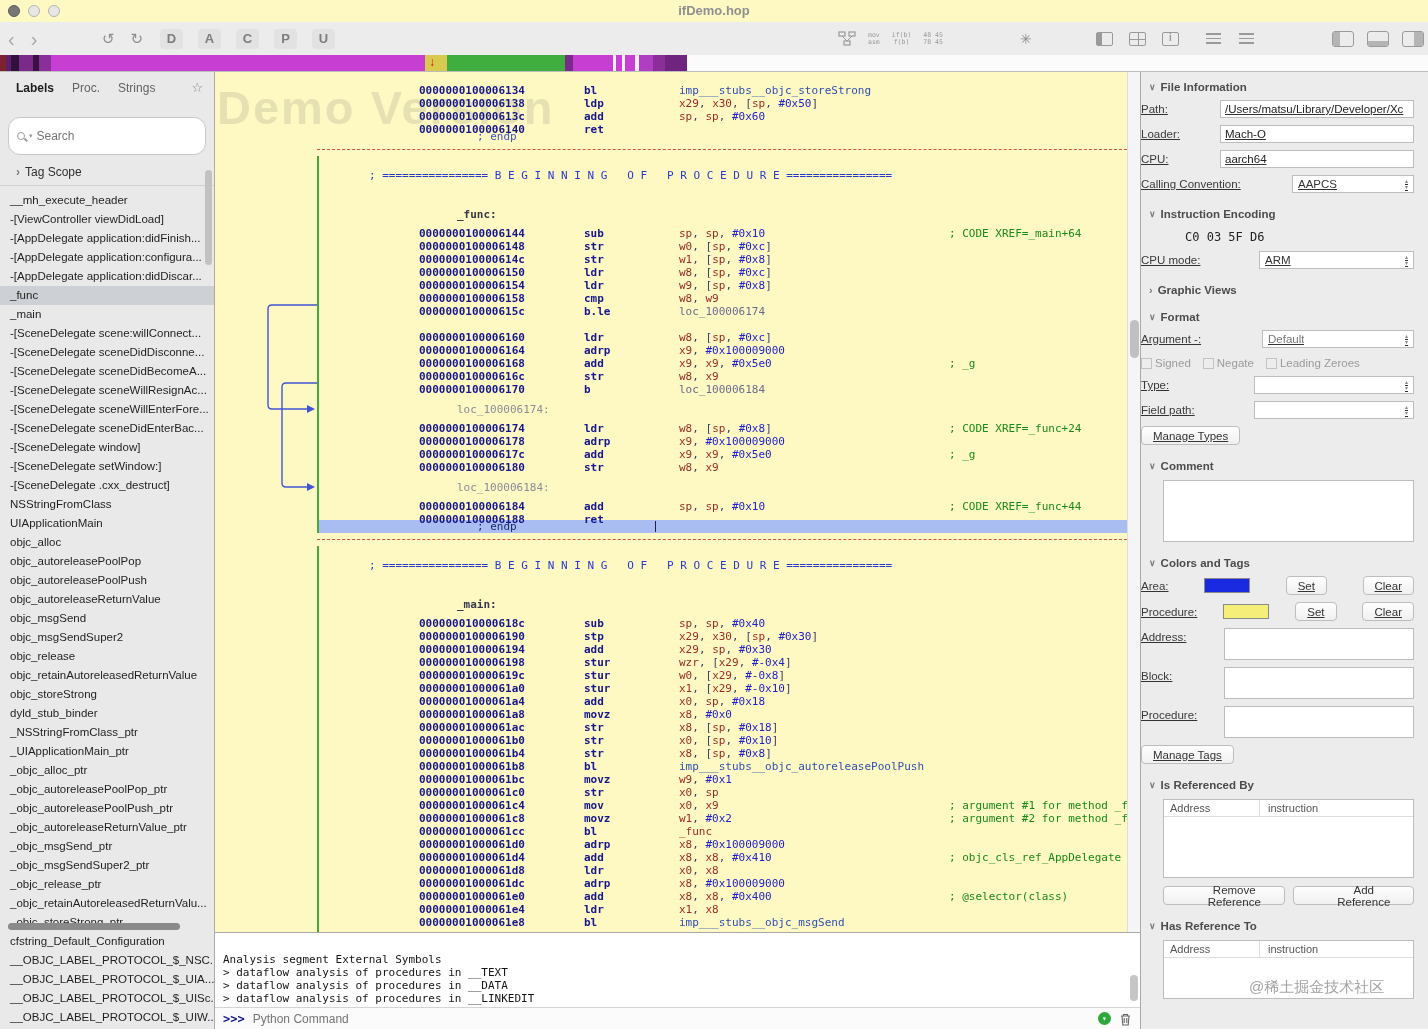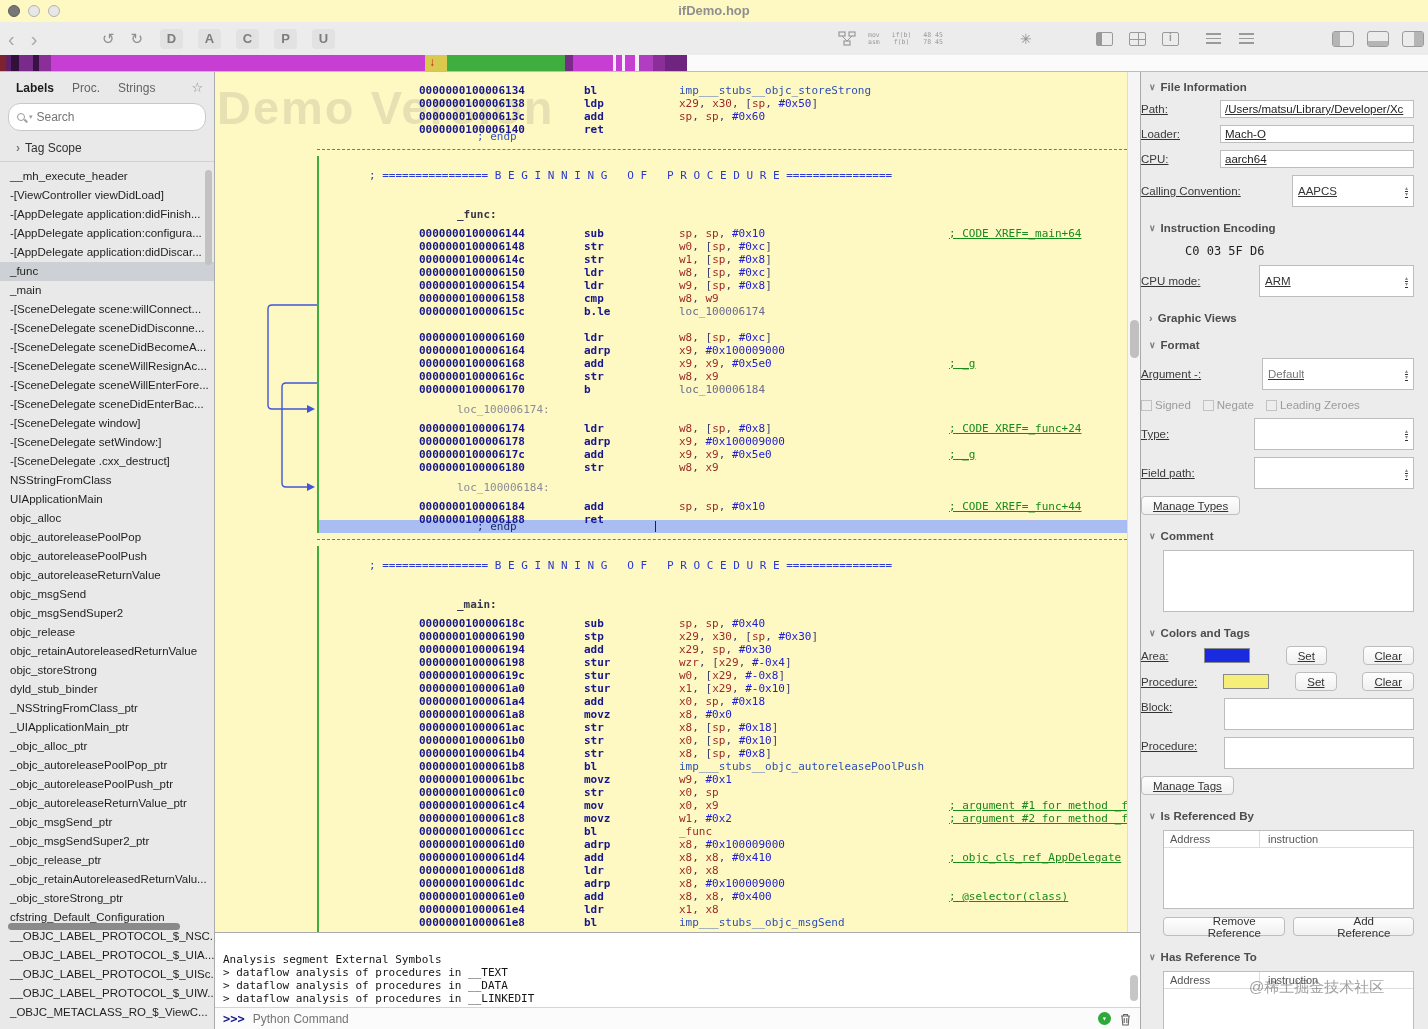--- a/index.html
+++ b/index.html
@@ -49,21 +49,21 @@
 .mseg{height:100%;}
 .maparrow{position:absolute;top:55px;left:429px;color:#cc1313;font-size:12px;font-weight:bold;}
 .maparrow::before{content:"↓";}
 
 
 .sidebar{position:absolute;left:0;top:72px;width:215px;bottom:0;background:#e9e9e9;border-right:1px solid #ababab;overflow:hidden;}
 .tabs{display:flex;align-items:center;gap:18px;padding:8px 0 7px 16px;font-size:12px;color:#636363;}
 .tab.active{color:#1d1d1d;font-weight:bold;}
 .star{margin-left:18px;color:#8a8a8a;font-size:13px;}
 .star::before{content:"☆";}
-.searchwrap{margin:1px 8px 8px 8px;height:28px;background:#fff;border:1px solid #c8c8c8;border-radius:12px;display:flex;align-items:center;padding:0 8px;gap:4px;}
+.searchwrap{margin:15px 8px 8px 8px;height:38px;background:#fff;border:1px solid #c8c8c8;border-radius:12px;display:flex;align-items:center;padding:0 8px;gap:4px;}
 .mag{width:8px;height:8px;border:1.5px solid #9a9a9a;border-radius:50%;position:relative;flex:none;}
 .mag::after{content:"";position:absolute;width:4px;height:1.5px;background:#9a9a9a;transform:rotate(45deg);right:-4px;bottom:-1px;}
 .scaret{color:#9a9a9a;font-size:7px;}
 .scaret::before{content:"▾";}
 .searchwrap input{border:none;outline:none;flex:1;font-size:12px;color:#333;background:transparent;min-width:0;}
 .tagscope{padding:2px 0 6px 16px;font-size:12px;color:#303030;display:flex;align-items:center;gap:5px;}
 .tchev::before{content:"›";color:#7d7d7d;font-weight:bold;}
 .symlist{border-top:1px solid #d2d2d2;padding-top:5px;font-size:11.5px;color:#1f1f1f;}
 .symitem{height:19px;line-height:19px;padding-left:10px;white-space:nowrap;overflow:hidden;}
 .symitem.selected{background:#cdd0d4;}
@@ -75,21 +75,21 @@
 .demo{position:absolute;left:2px;top:8px;font-size:47px;font-weight:bold;letter-spacing:2px;color:rgba(100,100,100,0.16);font-family:"Liberation Sans",sans-serif;z-index:0;}
 .gutter{position:absolute;left:0;top:0;width:102px;height:100%;z-index:2;}
 .code{position:absolute;left:102px;top:0;right:13px;bottom:0;padding-top:6px;z-index:1;}
 .greenline{position:absolute;left:0;width:2px;background:#3fae3f;z-index:2;}
 .gl1{top:84px;height:377px;}
 .gl2{top:474px;height:386px;}
 .drow{height:13px;line-height:13px;position:relative;white-space:pre;}
 .drow .addr{display:inline-block;width:165px;color:#16168e;font-weight:bold;}
 .drow .mn{display:inline-block;width:75px;color:#16168e;font-weight:bold;}
 .drow .ops{white-space:pre;margin-left:20px;}
-.drow .cmt{position:absolute;left:530px;color:#188a18;text-decoration:underline;}
+.drow .cmt{position:absolute;left:530px;color:#188a18;}
 .reg{color:#9c2a26;} .imm{color:#2121d0;} .pun{color:#3c3c6e;} .imp{color:#2e4fb4;} .loc2{color:#6a6a8e;}
 .drow.label{padding-left:140px;color:#38384a;font-weight:bold;}
 .drow.loc{padding-left:140px;color:#8b8b99;}
 .drow.endp{padding-left:160px;color:#3c55c8;}
 .drow.endp_sel{padding-left:160px;color:#1c2b6e;background:#a9bdf2;}
 .caret{position:absolute;left:338px;top:1px;bottom:1px;width:1px;background:#23233a;}
 .drow.banner{padding-left:52px;color:#2a39cf;}
 .drow.sep .sepline{position:absolute;left:0;right:0;top:6px;border-top:1px dashed #d05050;}
 .dvscroll{position:absolute;right:0;top:0;width:13px;height:100%;background:#f5f5f5;border-left:1px solid #dedede;z-index:3;}
 .dvscroll .thumb{position:absolute;left:2px;width:9px;top:248px;height:38px;background:#c0c0c0;border-radius:5px;}
@@ -113,21 +113,21 @@
 .ihead{display:flex;align-items:center;gap:5px;padding-left:8px;font-weight:bold;color:#4c4c4c;font-size:11.5px;}
 .chev{color:#7a7a7a;font-size:9px;}
 .chev::before{content:"∨";}
 .chev.collapsed::before{content:"›";font-size:11px;}
 .irow{display:flex;align-items:center;justify-content:space-between;margin:7px 14px 0 0;gap:22px;text-decoration:underline;}
 .irow.top{align-items:flex-start;}
 .irow.top .ilabel{margin-top:3px;}
 .ilabel{color:#3a3a3a;white-space:nowrap;}
 .itext{height:18px;border:1px solid #bdbdbd;background:#fff;font:11.5px "Liberation Sans",sans-serif;padding:0 4px;color:#222;}
 .w194{width:194px;} .w155{width:155px;} .w152{width:152px;} .w122{width:122px;} .w160{width:160px;}
-.popup{height:32px;border:1px solid #bdbdbd;background:#fff;display:flex;align-items:center;padding:0 5px;}
+.popup{height:18px;border:1px solid #bdbdbd;background:#fff;display:flex;align-items:center;padding:0 5px;}
 .popup .pval{white-space:nowrap;overflow:hidden;}
 .popup .pval.muted{color:#777;}
 .pcaret{margin-left:auto;color:#8a8a8a;font-size:6px;line-height:6px;display:flex;flex-direction:column;align-items:center;flex:none;}
 .pcaret::before{content:"▴";display:block;}
 .pcaret::after{content:"▾";display:block;}
 .ibtn{height:19px;border:1px solid #bdbdbd;border-radius:4px;background:linear-gradient(#fefefe,#f0f0f0);font:11.5px "Liberation Sans",sans-serif;color:#333;padding:0 11px;display:flex;align-items:center;justify-content:center;}
 .encbytes{font-family:"DejaVu Sans Mono",monospace;font-size:12px;color:#222;padding:10px 0 0 44px;}
 .cbrow{display:flex;gap:12px;justify-content:flex-start;margin:9px 14px 0 0;color:#9b9b9b;}
 .cbitem{display:flex;align-items:center;gap:3px;}
 .cb{width:11px;height:11px;border:1px solid #c2c2c2;background:#ededed;display:inline-block;}
@@ -524,20 +524,24 @@
         <button class="ibtn">Set</button>
         <button class="ibtn">Clear</button>
       </div>
       <div class="irow">
         <span class="ilabel">Procedure:</span>
         <span class="swatch" style="background:#f5ef7a;"></span>
         <button class="ibtn">Set</button>
         <button class="ibtn">Clear</button>
       </div>
       <div class="irow top">
+        <span class="ilabel">Address:</span>
+        <textarea class="bigtext" style=""></textarea>
+      </div>
+      <div class="irow top">
         <span class="ilabel">Block:</span>
         <textarea class="bigtext" style=""></textarea>
       </div>
       <div class="irow top">
         <span class="ilabel">Procedure:</span>
         <textarea class="bigtext" style=""></textarea>
       </div>
       <div class="irow">
         <button class="ibtn">Manage Tags</button>
       </div>

